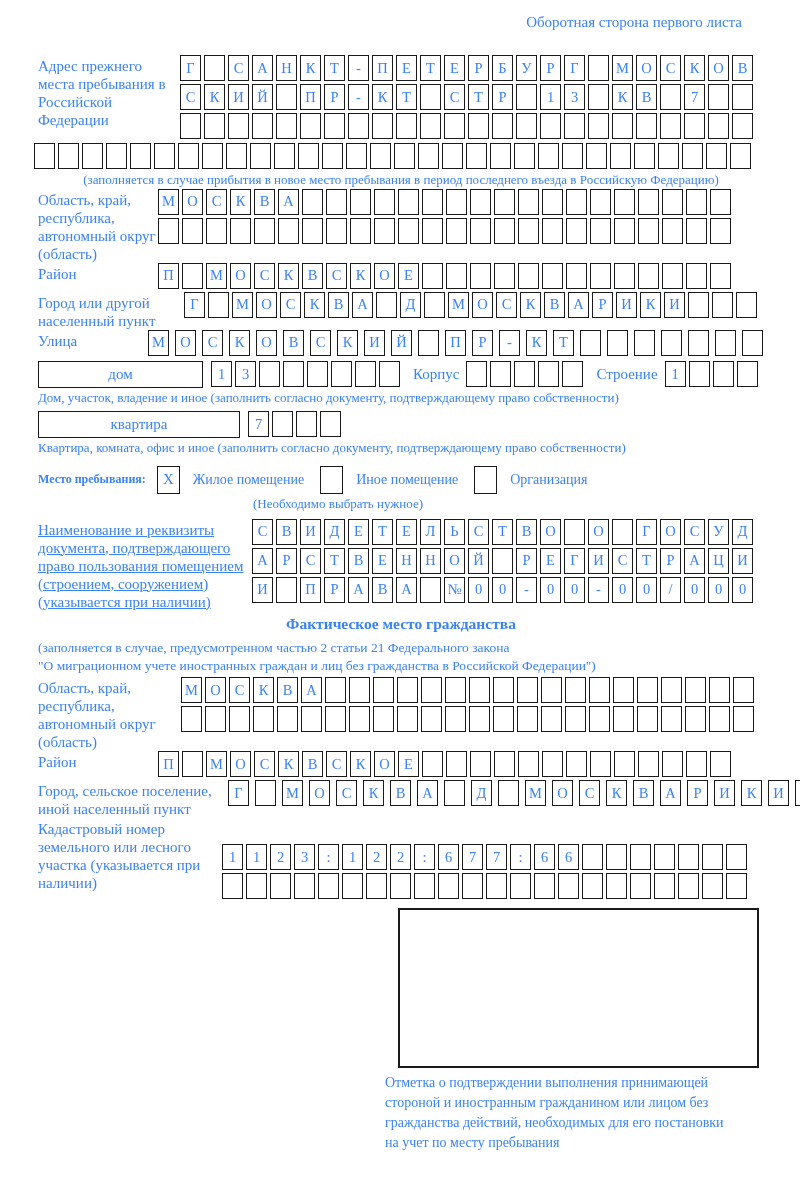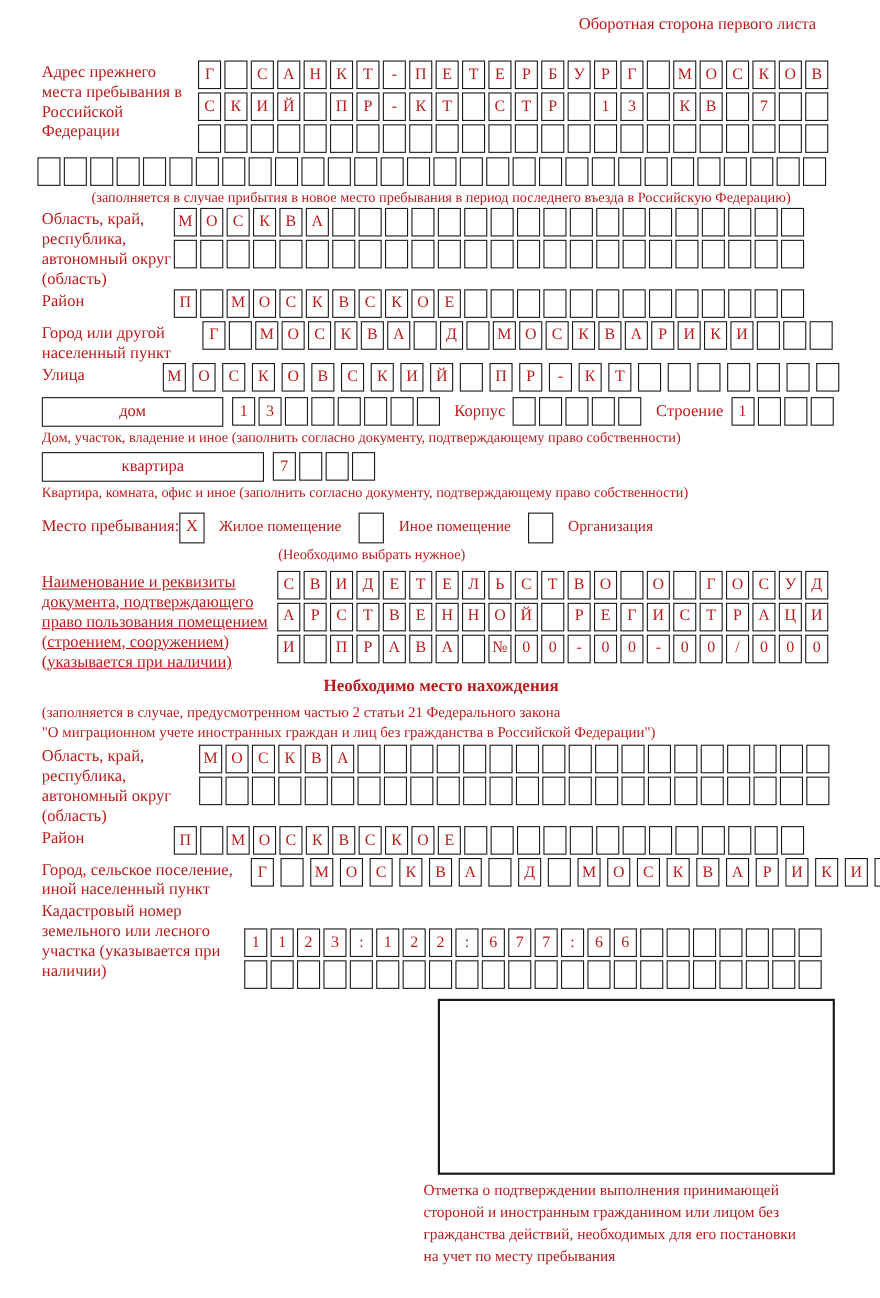--- a/index.html
+++ b/index.html
@@ -1,21 +1,21 @@
 <!DOCTYPE html>
 <html><head>
 <meta charset="utf-8">
 <style>
   * { margin:0; padding:0; box-sizing:border-box; }
   html,body { background:#fff; }
   .page {
     position:relative;
     width:800px; height:1180px;
     background:#fff;
-    color:#b91c1c;
+    color:#3b82f6;
     font-family:"Liberation Serif","DejaVu Serif",serif;
     padding:14px 36px 0 38px;
     overflow:hidden;
   }
   .hdr { text-align:right; font-size:15px; margin-bottom:24px; padding-right:22px; }
 
   .frow { display:flex; align-items:flex-start; }
   .flabel { font-size:15px; line-height:1.2; flex:0 0 auto; padding-top:2px; }
   .w142{width:142px;} .w120{width:120px;} .w146{width:146px;} .w110{width:110px;}
   .w214{width:214px;text-decoration:underline;} .w143{width:143px;} .w190{width:190px;} .w184{width:184px;}
@@ -40,21 +40,21 @@
   .longbox {
     border:1.6px solid #1a1a1a; height:27px;
     display:flex; align-items:center; justify-content:center;
     font-size:15px; flex:0 0 auto;
   }
   .lb-house{width:165px;} .lb-apt{width:202px;}
   .hgap{width:8px; flex:0 0 auto;}
   .inline-lbl { font-size:15px; margin:0 7px 0 10px; white-space:nowrap; }
 
   .stay-row { display:flex; align-items:center; margin-top:9px; }
-  .stay-lbl { font-size:15px; white-space:nowrap; }
+  .stay-lbl { font-size:12px; margin-right:11px; white-space:nowrap;font-weight:bold; }
   .chk {
     width:23px; height:28px; border:1.6px solid #1a1a1a; flex:0 0 auto;
     display:flex; align-items:center; justify-content:center;
     font-size:15px; margin-right:13px;
   }
   .opt-lbl { font-size:14px; margin-right:16px; white-space:nowrap; }
   .choose-note { margin-left:100px; width:400px; text-align:center; font-size:13px; margin-top:2px; }
 
   .fact-cap { font-size:13.5px; line-height:1.35; }
 
@@ -467,21 +467,21 @@
           <span class="cell">0</span>
           <span class="cell">0</span>
           <span class="cell">/</span>
           <span class="cell">0</span>
           <span class="cell">0</span>
           <span class="cell">0</span>
         </div>
     </div>
   </div>
 
-  <div class="sec-title mt4">Необходимо место нахождения</div>
+  <div class="sec-title mt4">Фактическое место гражданства</div>
   <div class="fact-cap">(заполняется в случае, предусмотренном частью 2 статьи 21 Федерального закона</div>
   <div class="fact-cap mb2">"О миграционном учете иностранных граждан и лиц без гражданства в Российской Федерации")</div>
 
   <div class="frow mt2">
     <div class="flabel w143">Область, край, республика, автономный округ (область)</div>
     <div class="rows">
       <div class="boxrow">
           <span class="cell">М</span>
           <span class="cell">О</span>
           <span class="cell">С</span>

